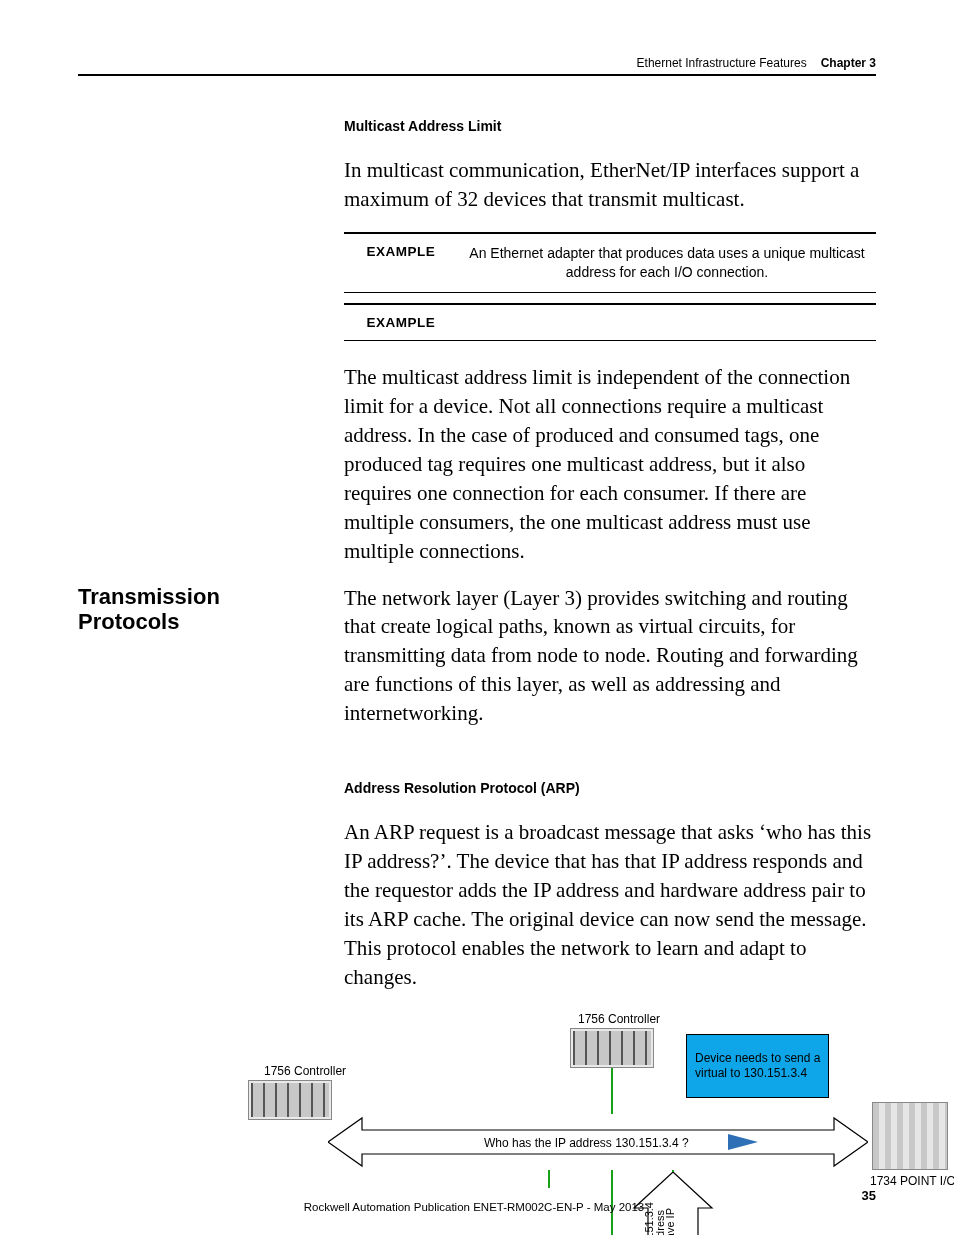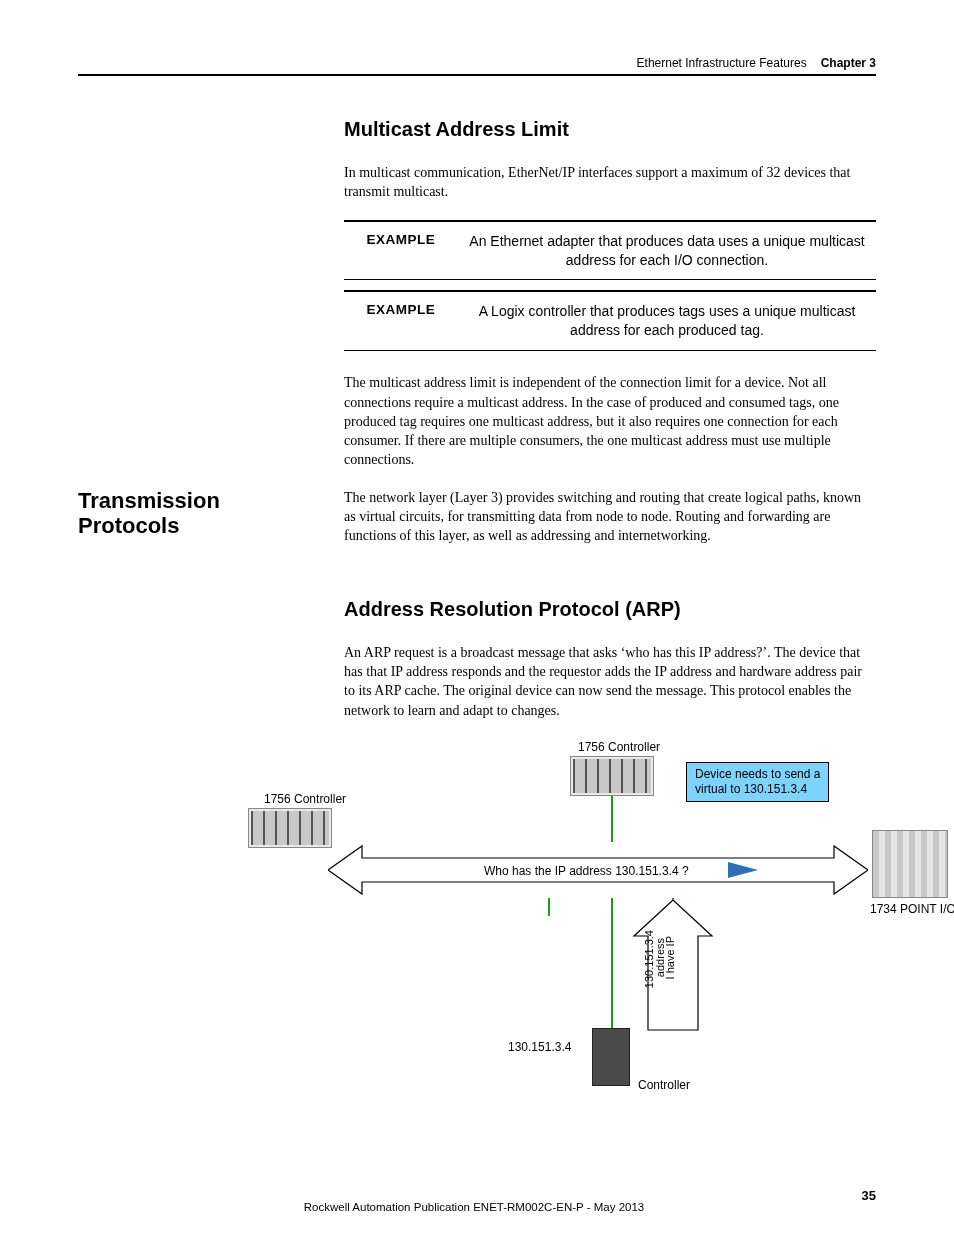--- a/index.html
+++ b/index.html
@@ -25,26 +25,26 @@
     padding-bottom: 4px;
     margin-bottom: 42px;
   }
   .running-head .chapter { font-weight: 700; }
   .content-col {
     margin-left: 266px;
   }
   .h3 {
     font-family: "Helvetica Neue", Arial, sans-serif;
     font-weight: 700;
-    font-size: 20px;
+    font-size: 14px;
     margin-bottom: 22px;
     margin-top: 20px;
   }
   .body {
-    font-size: 14px;
+    font-size: 21px;
     line-height: 1.38;
     margin-bottom: 18px;
   }
   .example-block {
     border-top: 2px solid #000;
     border-bottom: 1px solid #000;
     padding: 10px 0 10px 0;
     display: flex;
     gap: 22px;
     margin-bottom: 10px;
@@ -100,22 +100,22 @@
   }
   .chassis::before {
     content: "";
     position: absolute;
     inset: 2px;
     background: repeating-linear-gradient(90deg,#555 0 2px,#c7c7c7 2px 12px);
   }
   .callout {
     position: absolute;
     border: 1px solid #000;
-    background: #7dd3fc;
-    padding: 4px 8px;
+    background: #0ea5e9;
+    padding: 16px 8px;
     line-height: 1.25;
   }
   .pointio {
     position: absolute;
     width: 76px;
     height: 68px;
     border: 1px solid #888;
     background: repeating-linear-gradient(90deg,#c8c8c8 0 6px,#e6e6e6 6px 12px);
   }
   .footer {
@@ -159,21 +159,20 @@
   <div class="content-col">
     <div class="h3">Multicast Address Limit</div>
     <div class="body">In multicast communication, EtherNet/IP interfaces support a maximum of 32 devices that transmit multicast.</div>
 
     <div class="example-block">
       <div class="example-label">EXAMPLE</div>
       <div class="example-text">An Ethernet adapter that produces data uses a unique multicast address for each I/O connection.</div>
     </div>
     <div class="example-block" style="margin-bottom:22px">
       <div class="example-label">EXAMPLE</div>
-      <div class="example-text">A Logix controller that produces tags uses a unique multicast address for each produced tag.</div>
     </div>
 
     <div class="body">The multicast address limit is independent of the connection limit for a device. Not all connections require a multicast address. In the case of produced and consumed tags, one produced tag requires one multicast address, but it also requires one connection for each consumer. If there are multiple consumers, the one multicast address must use multiple connections.</div>
   </div>
 
   <div class="two-col-row">
     <div class="side-head">Transmission Protocols</div>
     <div class="two-col-body">
       <div class="body">The network layer (Layer 3) provides switching and routing that create logical paths, known as virtual circuits, for transmitting data from node to node. Routing and forwarding are functions of this layer, as well as addressing and internetworking.</div>
     </div>

